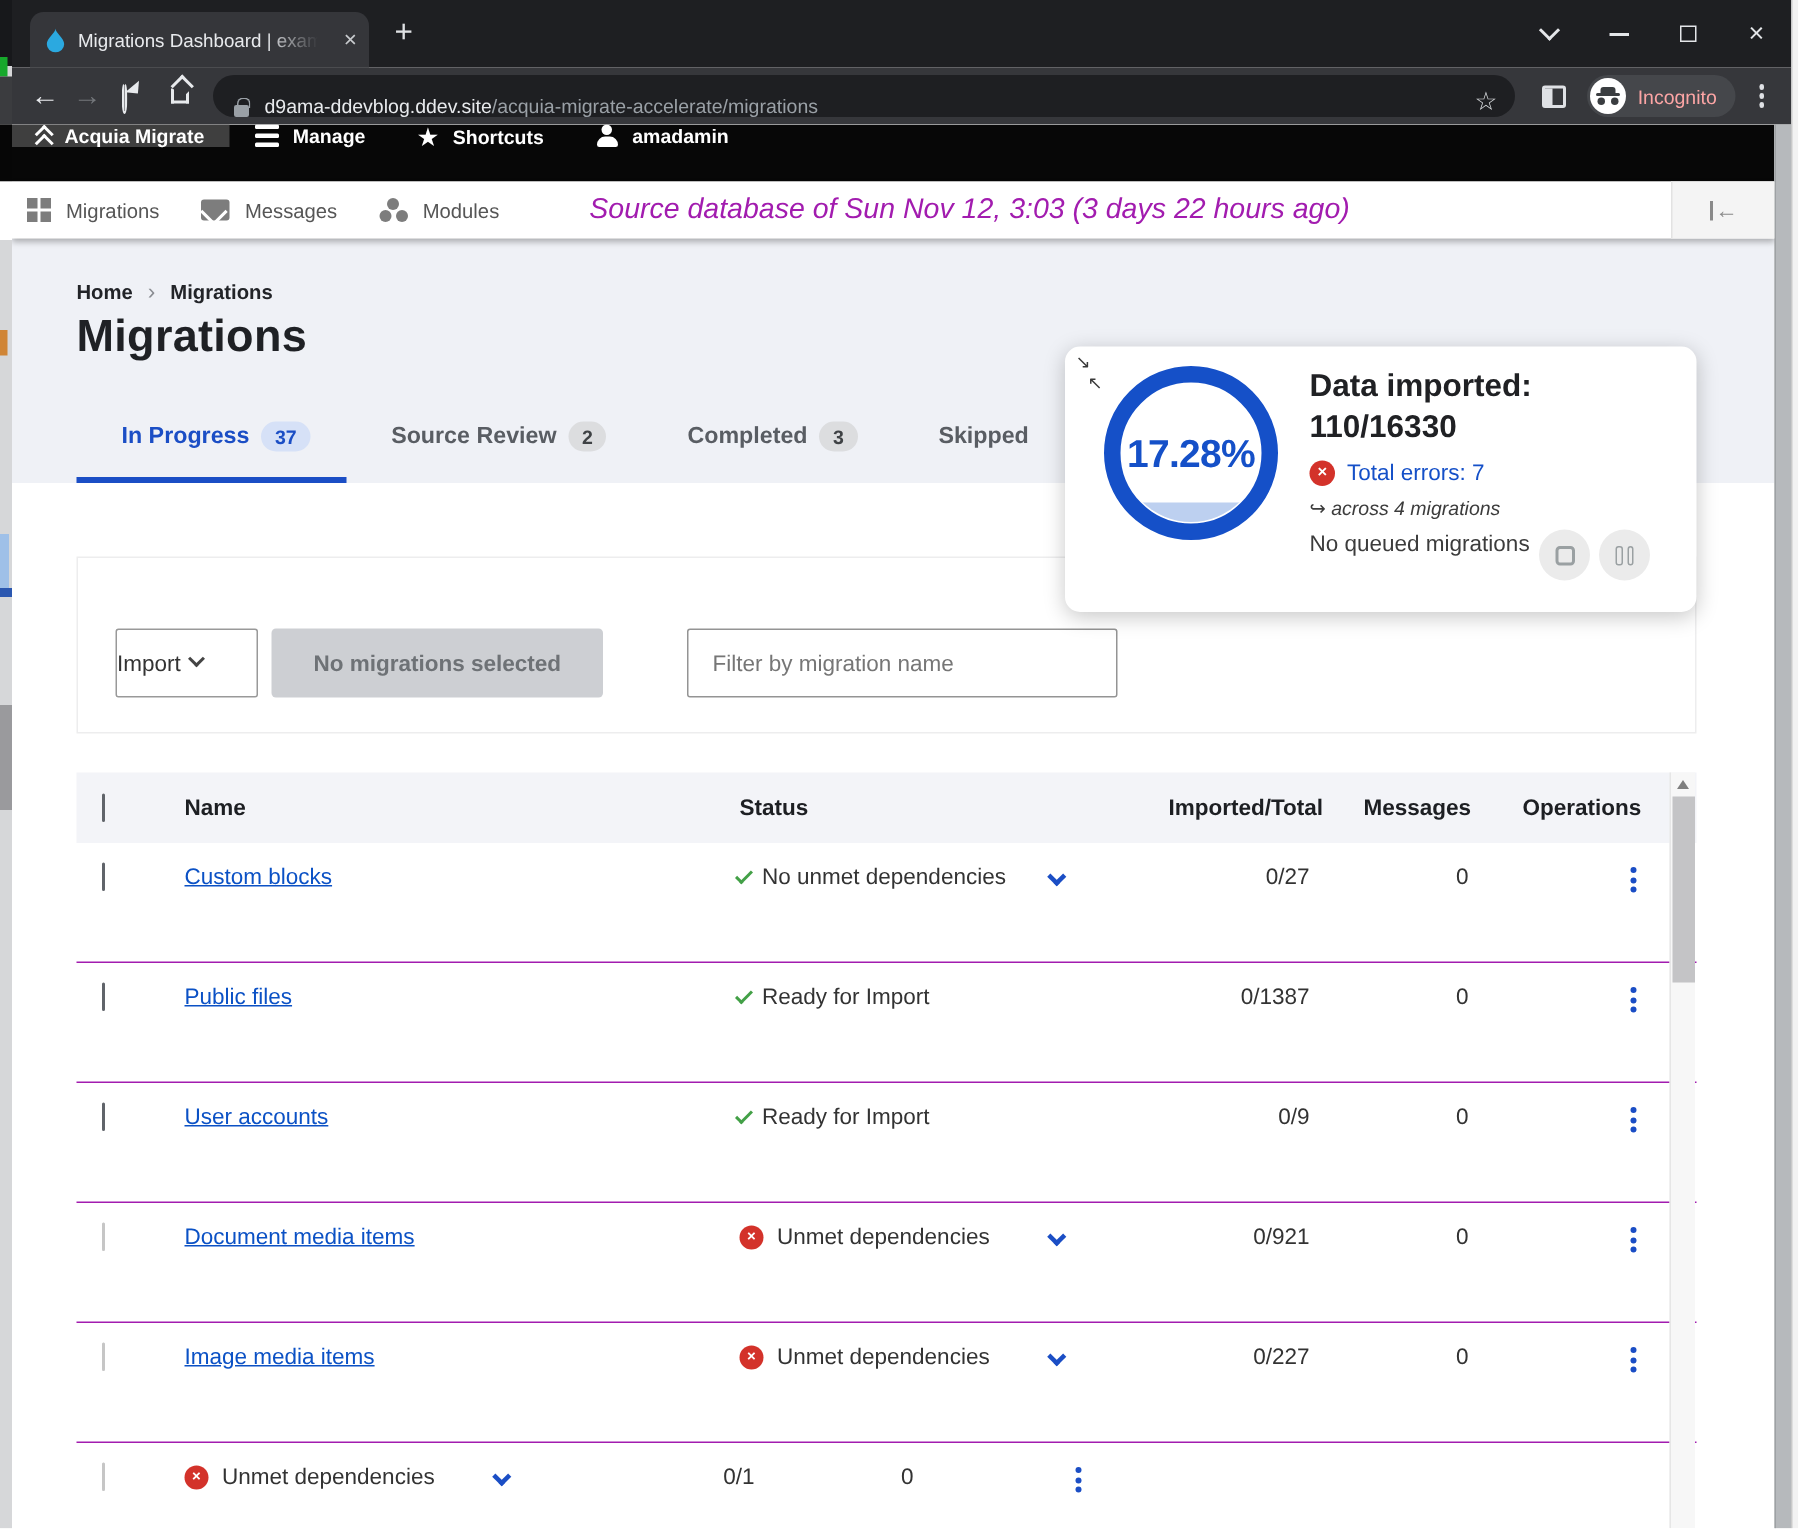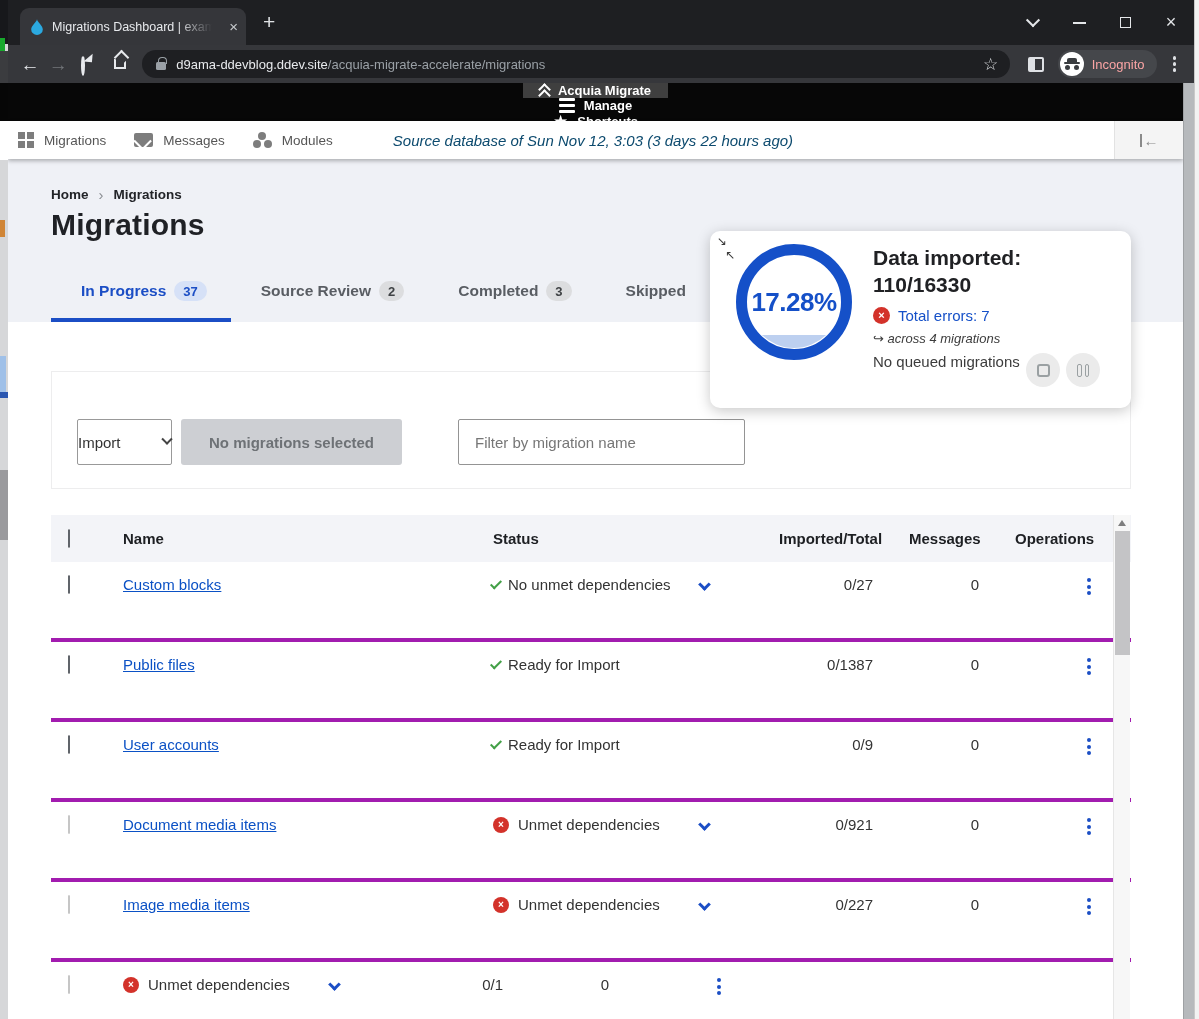--- a/index.html
+++ b/index.html
@@ -28,21 +28,21 @@
   .maximize-box { width:11px; height:11px; border:1.5px solid #e4e6e9; }
 
   .navbar { position:absolute; left:0; top:45px; width:100%; height:38px; background:#36373b; display:flex; align-items:center; }
   .nav-icon { color:#e8eaed; font-size:19px; width:32px; text-align:center; line-height:1; }
   .nav-icon.disabled { color:#74777b; }
   .reload { position:relative; width:15px; height:15px; margin:0 9px; }
   .reload .c { width:15px; height:15px; border:2px solid #e8eaed; border-radius:50%; border-top-color:transparent; transform:rotate(40deg); }
   .reload .tri { position:absolute; right:-1px; top:0px; width:0; height:0; border-left:6px solid transparent; border-right:6px solid transparent; border-top:6px solid #e8eaed; transform:rotate(-40deg); }
   .home-ic { position:relative; width:14px; height:10px; border:2px solid #e8eaed; border-top:none; margin:0 12px 0 10px; }
   .home-ic::before { content:''; position:absolute; left:0px; top:-7px; width:9px; height:9px; border:2px solid #e8eaed; border-right:none; border-bottom:none; transform:rotate(45deg); background:#36373b; }
-  .omnibox { height:28px; background:#1e1f22; border-radius:14px; flex:0 0 auto; width:868px; margin-left:4px; display:flex; align-items:center; padding:0 12px; }
+  .omnibox { height:28px; background:#1e1f22; border-radius:14px; flex:0 0 auto; width:868px; margin-left:4px; display:flex; align-items:flex-end; padding:0 12px; }
   .lock { position:relative; width:10px; height:8px; background:#9aa0a6; border-radius:1.5px; margin:3px 10px 0 2px; }
   .lock::before { content:''; position:absolute; left:1.5px; top:-5px; width:7px; height:6px; border:1.8px solid #9aa0a6; border-bottom:none; border-radius:4px 4px 0 0; }
   .url-host { color:#e8eaed; font-size:13px; }
   .url-path { color:#9aa0a6; font-size:13px; }
   .bm-star { margin-left:auto; color:#dadde0; font-size:17px; }
   .sidepanel { position:relative; width:17px; height:15px; border:2px solid #dfe1e5; border-radius:2px; margin:0 14px 0 18px; }
   .sidepanel::before { content:''; position:absolute; left:0; top:0; width:5px; height:11px; background:#dfe1e5; }
   .incog-pill { height:28px; background:#45474b; border-radius:14px; display:flex; align-items:center; padding:0 12px 0 2px; }
   .incog-circle { position:relative; width:24px; height:24px; border-radius:50%; background:#fff; margin-right:8px; }
   .incog-hat { position:absolute; left:7px; top:6px; width:10px; height:4px; background:#3a3d40; border-radius:2px 2px 0 0; }
@@ -51,21 +51,21 @@
   .incog-glasses::before,.incog-glasses::after { content:''; position:absolute; top:0; width:5px; height:5px; border-radius:50%; background:#3a3d40; }
   .incog-glasses::before{ left:0; } .incog-glasses::after{ right:0; }
   .incog-label { color:#fca5a5; font-size:13px; }
   .menu-dots { display:flex; flex-direction:column; gap:2.5px; margin:0 18px 0 16px; }
   .menu-dots i { width:3.5px; height:3.5px; border-radius:50%; background:#dfe1e5; }
 
   
   .page { position:absolute; left:0; top:83px; width:1175px; height:936px; background:#fff; overflow:hidden; }
   .page-scrollbar { position:absolute; left:1175px; top:83px; width:11px; height:936px; background:#b6b9bc; border-left:1px solid #9ea1a4; }
 
-  .admin-toolbar { position:absolute; left:0; top:0; width:100%; height:38px; background:#070707; display:flex; align-items:center;flex-direction:column; }
+  .admin-toolbar { position:absolute; left:0; top:0; width:100%; height:38px; background:#070707; display:flex; align-items:flex-start; }
   .at-item { display:flex; align-items:center; gap:9px; padding:0 17px; color:#fff; font-size:13px; font-weight:bold; }
   .at-item.active { background:#3f3f3f; }
   .dbl-chev { display:flex; flex-direction:column; gap:1px; }
   .dbl-chev i { width:9px; height:9px; border-left:2.5px solid #fff; border-top:2.5px solid #fff; transform:rotate(45deg); margin-bottom:-4px; }
   .hamburger { display:flex; flex-direction:column; gap:3px; }
   .hamburger i { width:16px; height:3px; background:#fff; border-radius:1px; }
   .star-glyph { color:#fff; font-size:17px; line-height:1; }
   .person { position:relative; width:16px; height:15px; }
   .person::before { content:''; position:absolute; left:4.5px; top:0; width:7px; height:7px; border-radius:50%; background:#fff; }
   .person::after { content:''; position:absolute; left:1px; top:8px; width:14px; height:7px; border-radius:7px 7px 2px 2px; background:#fff; }
@@ -73,57 +73,57 @@
   .second-toolbar { position:absolute; left:0; top:38px; width:100%; height:38px; background:#fff; display:flex; align-items:center; box-shadow:0 2px 4px rgba(0,0,0,.28); z-index:5; }
   .st-item { display:flex; align-items:center; gap:10px; padding:0 14px; color:#565656; font-size:13.5px; }
   .st-item:first-child { padding-left:10px; }
   .grid-ic { display:grid; grid-template-columns:7px 7px; grid-template-rows:7px 7px; gap:2px; }
   .grid-ic i { background:#7d7d7d; }
   .envelope { position:relative; width:19px; height:14px; background:#7d7d7d; border-radius:2px; }
   .envelope::before { content:''; position:absolute; left:2px; top:1.5px; width:10.5px; height:10.5px; border:2.5px solid #fff; border-top:none; border-right:none; transform:rotate(-45deg); margin-left:0px; }
   .modules-ic { position:relative; width:19px; height:17px; }
   .modules-ic i { position:absolute; width:8px; height:8px; border-radius:50%; background:#7d7d7d; }
   .modules-ic i:nth-child(1){ left:5.5px; top:0; } .modules-ic i:nth-child(2){ left:0; top:8.5px; } .modules-ic i:nth-child(3){ left:11px; top:8.5px; }
-  .source-note { margin-left:46px; font-style:italic; color:#0c4a6e; font-size:15px; }
+  .source-note { margin-left:46px; font-style:italic; color:#a21caf; font-size:19px; }
   .st-right { margin-left:auto; align-self:stretch; display:flex; align-items:center; border-left:1px solid #e2e2e2; background:#f4f4f4; width:69px; justify-content:center; }
   .collapse-ic { display:flex; align-items:center; color:#8a8a8a; }
   .collapse-ic .bar { width:2px; height:13px; background:#8a8a8a; margin-right:2px; }
   .collapse-ic .arr { font-size:15px; line-height:1; }
 
   .content { position:absolute; left:0; top:76px; width:1175px; height:860px; background:#fff; }
   .hero { position:absolute; left:0; top:0; width:100%; height:163px; background:#eff1f6; }
   .breadcrumb { position:absolute; left:43px; top:27px; font-size:13.5px; font-weight:bold; color:#222428; display:flex; gap:10px; align-items:center; }
   .breadcrumb .sep { color:#8a8d92; font-weight:normal; font-size:15px; }
   .page-title { position:absolute; left:43px; top:49px; font-size:30px; font-weight:bold; color:#1f2125; letter-spacing:.2px; }
 
   .tabs { position:absolute; left:73px; top:122px; display:flex; gap:54px; align-items:center; }
   .tabitem { display:flex; align-items:center; gap:8px; font-size:15.5px; font-weight:bold; color:#595d63; }
   .tabitem.active { color:#1b4ec5; }
   .count-badge { font-size:13px; font-weight:bold; background:#dcdddf; color:#3f4245; border-radius:11px; padding:2.5px 9px; }
   .tabitem.active .count-badge { background:#d6e1f7; color:#1b4ec5; }
   .tab-underline { position:absolute; left:43px; top:159px; width:180px; height:4px; background:#1b4ec5; }
 
   .controls-panel { position:absolute; left:43px; top:212px; width:1080px; height:118px; background:#fff; border:1px solid #ededee; }
-  .import-btn { position:absolute; left:25px; top:47px; width:95px; height:46px; background:#fff; border:1px solid #999; border-radius:2px; display:flex; align-items:center; justify-content:space-between; gap:6px; font-size:15px; color:#333; }
+  .import-btn { position:absolute; left:25px; top:47px; width:95px; height:46px; background:#fff; border:1px solid #999; border-radius:2px; display:flex; align-items:center; justify-content:flex-start; gap:6px; font-size:15px; color:#333; }
   .import-chev { width:8px; height:8px; border-right:2px solid #444; border-bottom:2px solid #444; transform:rotate(45deg) translate(-2px,-2px); }
   .selection-btn { position:absolute; left:129px; top:47px; width:221px; height:46px; background:#cdcfd3; border:none; border-radius:3px; font-weight:bold; font-size:15px; color:#6e7276; display:flex; align-items:center; justify-content:center; }
   .filter-input { position:absolute; left:406px; top:47px; width:287px; height:46px; border:1px solid #949494; border-radius:2px; padding:0 16px; font-size:15px; color:#333; font-family:"Liberation Sans",sans-serif; }
   .filter-input::placeholder { color:#767676; }
 
   
   .mig-table { position:absolute; left:43px; top:356px; width:1080px; }
   .trow { display:flex; align-items:flex-start; }
   .thead { background:#f3f4f8; height:47px; align-items:center; font-weight:bold; font-size:15px; color:#1d1f23; }
   .c-cb { width:48px; padding-left:17px; }
   .c-name { width:370px; padding-left:24px; }
   .c-status { width:310px; padding-left:24px; position:relative; }
   .c-imp { width:130px; padding-right:36px; text-align:right; }
   .c-msg { width:106px; padding-right:36px; text-align:right; }
   .c-ops { width:116px; padding-right:40px; display:flex; justify-content:flex-end; }
-  .drow { height:80px; padding-top:14px; border-bottom:4px solid #a21caf; font-size:15px; color:#333; }
+  .drow { height:80px; padding-top:14px; border-bottom:1px solid #a21caf; font-size:15px; color:#333; }
   .drow:last-child { border-bottom:none; }
   .checkbox { width:17px; height:17px; border:1.5px solid #60646a; border-radius:2px; background:#fff; }
   .checkbox.disabled { border-color:#c6c6c6; background:#f0f0f0; }
   .name-link { color:#0b51c5; text-decoration:underline; font-size:15px; }
   .statusflex { display:flex; align-items:center; gap:9px; }
   .ok-check { width:6px; height:11px; border-right:2.6px solid #43a047; border-bottom:2.6px solid #43a047; transform:rotate(45deg); margin-top:-3px; }
   .err-circle { width:16px; height:16px; border-radius:50%; background:#d3322a; color:#fff; font-size:10px; font-weight:bold; display:flex; align-items:center; justify-content:center; line-height:1; flex:0 0 auto; }
   .status-chev { position:absolute; left:231px; top:4px; width:9px; height:9px; border-right:3px solid #1b4ec5; border-bottom:3px solid #1b4ec5; transform:rotate(45deg); }
   .ops-dots { display:flex; flex-direction:column; gap:2.5px; padding-top:2px; }
   .ops-dots i { width:4px; height:4px; border-radius:50%; background:#1b4ec5; }

